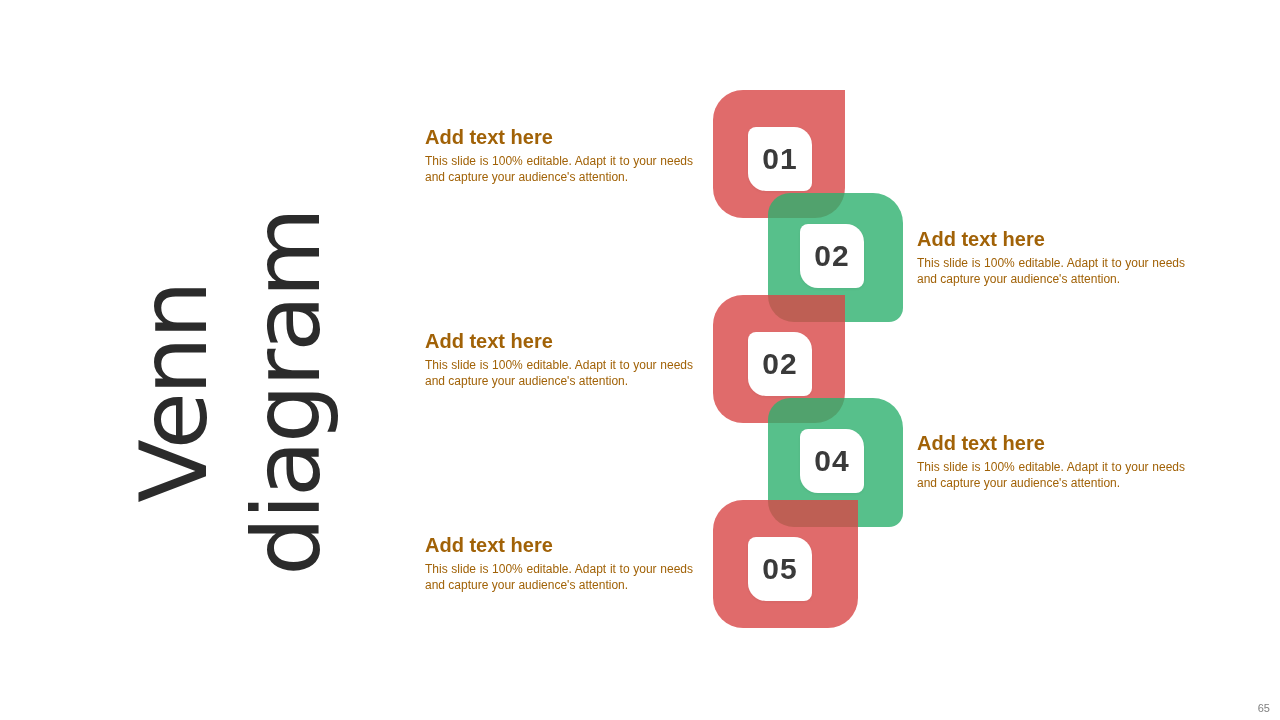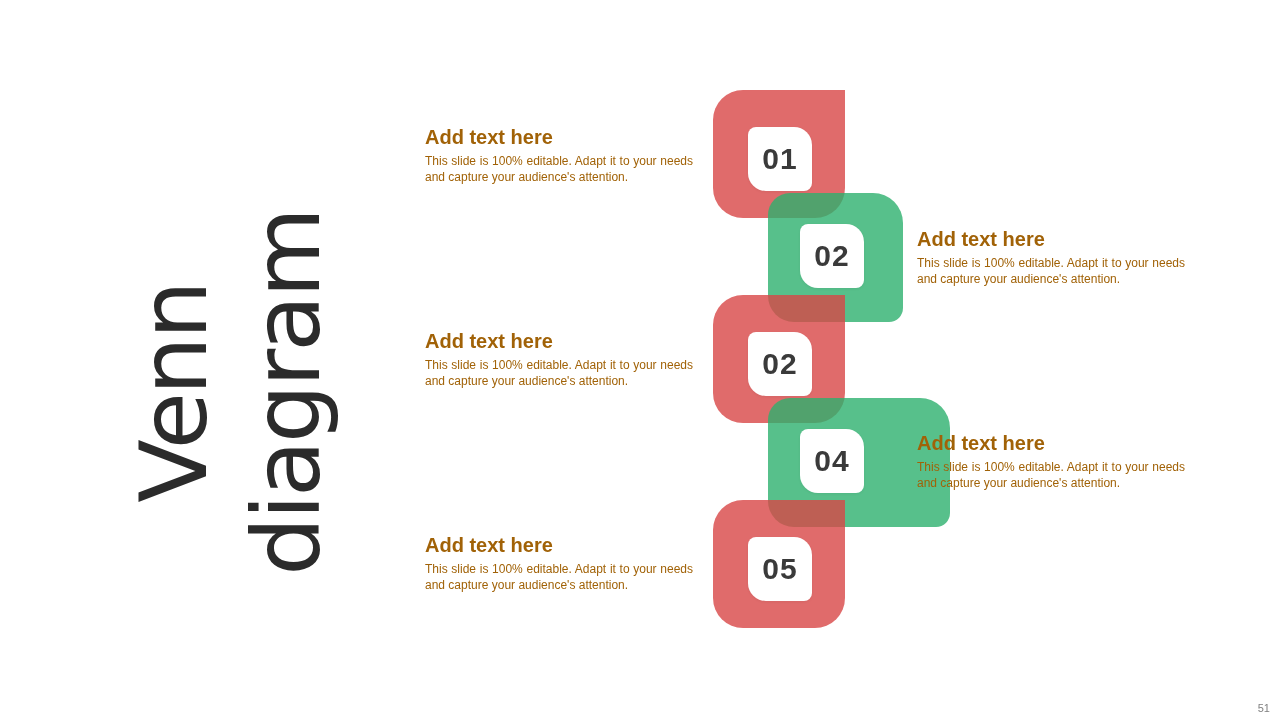--- a/index.html
+++ b/index.html
@@ -34,22 +34,22 @@
   }
 
   
   .block { position: absolute; }
   .block.red   { width: 132px; height: 128px; background: rgba(216,70,70,0.80);  border-radius: 30px 0 30px 30px; }
   .block.green { width: 135px; height: 129px; background: rgba(45,176,110,0.80); border-radius: 22px 30px 14px 26px; }
 
   .block-1 { left: 713px; top:  90px; }
   .block-2 { left: 768px; top: 193px; }
   .block-3 { left: 713px; top: 295px; }
-  .block-4 { left: 768px; top: 398px; padding-left: 47px; }
-  .block-5 { left: 713px; top: 500px; }
+  .block-4 { left: 768px; top: 398px; }
+  .block-5 { left: 713px; top: 500px; padding-left: 13px; }
 
   .numbox {
     position: absolute;
     width: 64px; height: 64px;
     background: #ffffff;
     border-radius: 8px 18px 8px 18px;
     display: flex;
     align-items: center;
     justify-content: center;
     box-shadow: 0 1px 3px rgba(0,0,0,0.06);
@@ -145,15 +145,15 @@
   </div>
   <div class="text-item text-4">
     <h3>Add text here</h3>
     <p>This slide is 100% editable. Adapt it to your needs and capture your audience's attention.</p>
   </div>
   <div class="text-item text-5">
     <h3>Add text here</h3>
     <p>This slide is 100% editable. Adapt it to your needs and capture your audience's attention.</p>
   </div>
 
-  <div class="page-number">51</div>
+  <div class="page-number">65</div>
 
 </div>
 
 </body></html>

